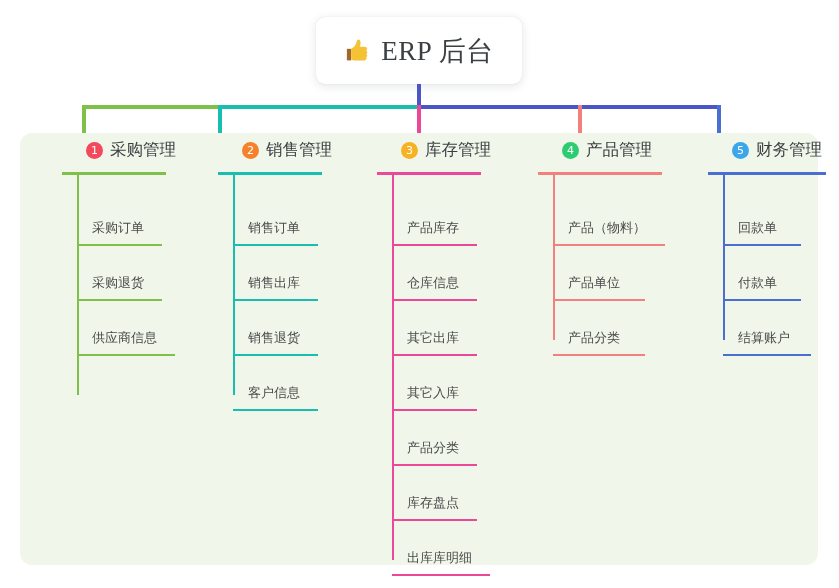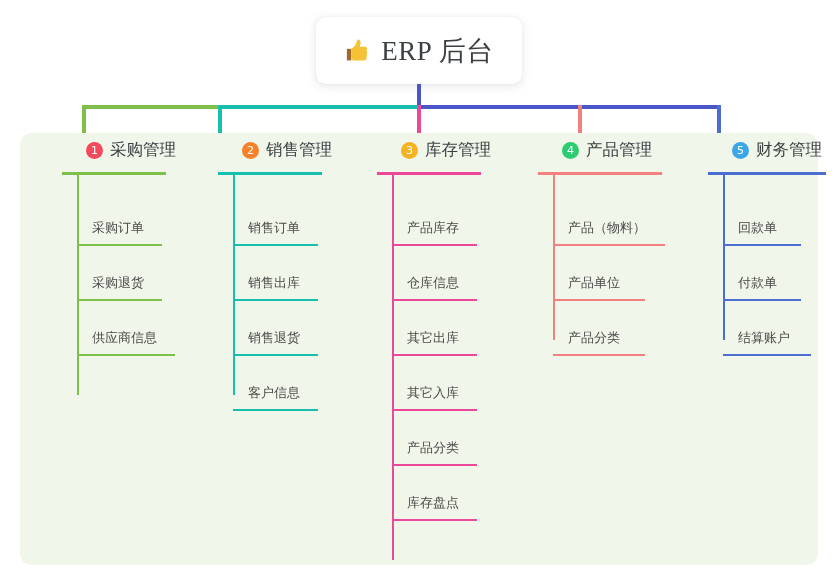--- a/index.html
+++ b/index.html
@@ -256,20 +256,24 @@
           <div class="item-rule" style="background: rgb(236, 72, 153); width: 85px;"></div>
         </div>
         <div class="item">
           <span class="item-label">产品分类</span>
           <div class="item-rule" style="background: rgb(236, 72, 153); width: 85px;"></div>
         </div>
         <div class="item">
           <span class="item-label">库存盘点</span>
           <div class="item-rule" style="background: rgb(236, 72, 153); width: 85px;"></div>
         </div>
+        <div class="item">
+          <span class="item-label">出库库明细</span>
+          <div class="item-rule" style="background: rgb(236, 72, 153); width: 98px;"></div>
+        </div>
       </div>
   </div>
 
   <div class="column" id="col-4">
     <div class="col-header">
       <span class="badge" style="background: rgb(46, 204, 113);">4</span>
       <span class="col-title">产品管理</span>
     </div>
     <div class="col-underline" style="background: rgb(242, 128, 126); width: 124px;"></div>
     <div class="items">

